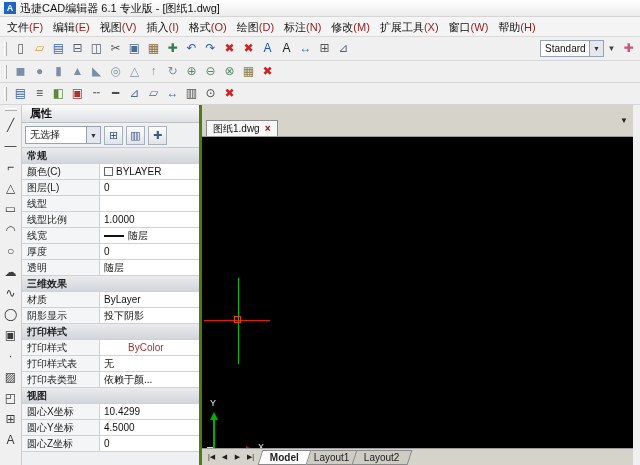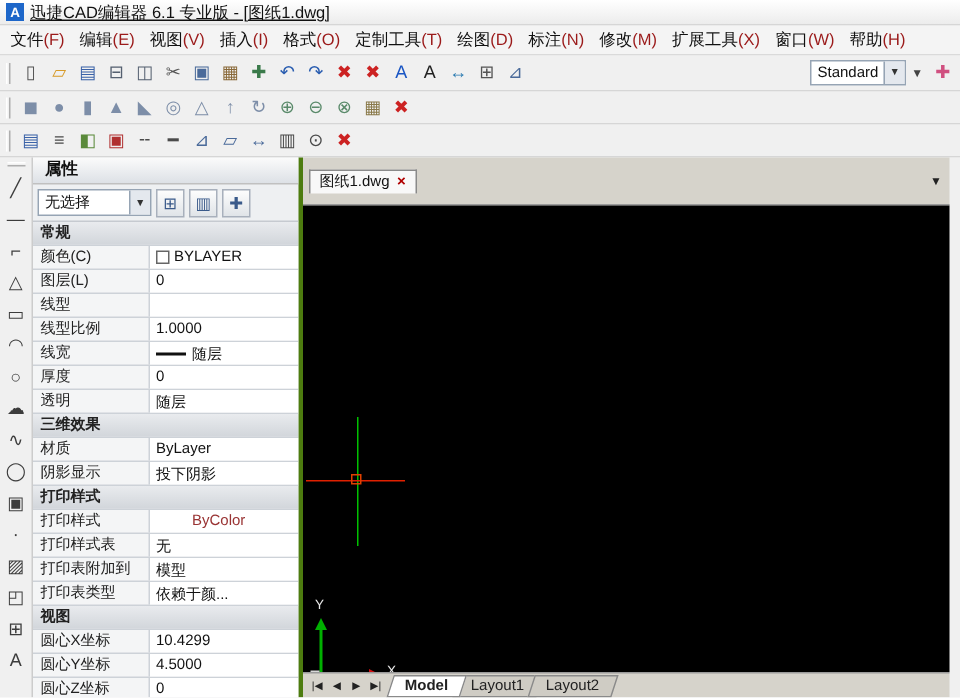--- a/index.html
+++ b/index.html
@@ -5,21 +5,21 @@
   * { margin:0; padding:0; box-sizing:border-box; }
   html,body { background:#ffffff; }
   body { font-family:"Liberation Sans","DejaVu Sans",sans-serif; }
   .window { position:relative; width:640px; height:465px; background:#f0f0f0; overflow:hidden; }
 
   
   .titlebar { height:17px; display:flex; align-items:center; gap:4px; padding:0 4px;
               background:linear-gradient(#ffffff,#ececec); border-bottom:1px solid #d6d6d6; }
   .logo { width:12px; height:12px; background:#1d66c9; color:#fff; font-size:9px; font-weight:bold;
           display:flex; align-items:center; justify-content:center; flex:none; }
-  .title-text { font-size:11px; color:#111; white-space:nowrap;text-decoration:underline; }
+  .title-text { font-size:11px; color:#111; white-space:nowrap; }
 
   
   .menubar { height:20px; display:flex; align-items:center; background:#f4f4f4;
              border-bottom:1px solid #dadada; padding-left:2px; }
   .menu-item { font-size:11px; padding:0 5px; height:18px; line-height:18px; color:#111; white-space:nowrap; }
   .mkey { color:#9b1a1a; }
   .mkey::before { content:"("; } .mkey::after { content:")"; }
 
   
   .toolbar { display:flex; align-items:center; background:#f0f0f0; border-bottom:1px solid #d6d6d6; padding:0 2px; }
@@ -61,21 +61,21 @@
   .pvalue { flex:1; background:#ffffff; display:flex; align-items:center; padding-left:4px;
             overflow:hidden; white-space:nowrap; color:#111; }
   .prow.header { background:linear-gradient(#e9ebee,#d2d6db); font-weight:bold; }
   .prow.header .plabel { border-right:none; width:auto; }
   .swatch { width:9px; height:9px; border:1px solid #666; background:#fff; margin-right:3px; flex:none; }
   .lwline { width:20px; height:0; border-top:2px solid #111; margin-right:4px; flex:none; }
 
   
   .canvas-col { flex:1; display:flex; flex-direction:column; background:#f0f0f0; padding-right:7px; min-width:0; }
   .doc-tabbar { height:32px; background:#d6d3cb; border-bottom:1px solid #9a9a9a;
-                display:flex; align-items:center; flex:none; }
+                display:flex; align-items:flex-end; flex:none; }
   .doc-tab { height:16px; background:#f8f8f8; border:1px solid #8a8a8a; border-bottom:none;
              margin-left:4px; padding:0 6px; font-size:10px; display:flex; align-items:center; gap:5px; color:#111; }
   .tab-close { color:#b00000; font-weight:bold; font-size:10px; }
   .tab-menu { margin-left:auto; font-size:8px; padding:0 5px; color:#222; align-self:center; }
 
   .canvas { flex:1; position:relative; background:#000; overflow:hidden; }
   .ch-v { position:absolute; left:36px; top:141px; width:1px; height:86px; background:#00c000; }
   .ch-h { position:absolute; left:2px; top:183px; width:66px; height:1px; background:#e02000; }
   .pickbox { position:absolute; left:32px; top:179px; width:7px; height:7px; border:1px solid #e04000; }
   .ucs-y-line { position:absolute; left:11px; top:283px; width:2px; height:30px; background:#00b000; }
@@ -113,21 +113,20 @@
       <div class="menu-item"><span class="mlabel">文件</span><span class="mkey">F</span></div>
 
       <div class="menu-item"><span class="mlabel">编辑</span><span class="mkey">E</span></div>
 
       <div class="menu-item"><span class="mlabel">视图</span><span class="mkey">V</span></div>
 
       <div class="menu-item"><span class="mlabel">插入</span><span class="mkey">I</span></div>
 
       <div class="menu-item"><span class="mlabel">格式</span><span class="mkey">O</span></div>
 
-      <div class="menu-item"><span class="mlabel">定制工具</span><span class="mkey">T</span></div>
 
       <div class="menu-item"><span class="mlabel">绘图</span><span class="mkey">D</span></div>
 
       <div class="menu-item"><span class="mlabel">标注</span><span class="mkey">N</span></div>
 
       <div class="menu-item"><span class="mlabel">修改</span><span class="mkey">M</span></div>
 
       <div class="menu-item"><span class="mlabel">扩展工具</span><span class="mkey">X</span></div>
 
       <div class="menu-item"><span class="mlabel">窗口</span><span class="mkey">W</span></div>
@@ -531,27 +530,20 @@
           </div>
 
           <div class="prow row">
             <div class="plabel">打印样式表</div>
             <div class="pvalue">
 
               <span>无</span>
             </div>
           </div>
 
-          <div class="prow row">
-            <div class="plabel">打印表附加到</div>
-            <div class="pvalue">
-
-              <span>模型</span>
-            </div>
-          </div>
 
           <div class="prow row">
             <div class="plabel">打印表类型</div>
             <div class="pvalue">
 
               <span>依赖于颜...</span>
             </div>
           </div>
 
           <div class="prow header">

